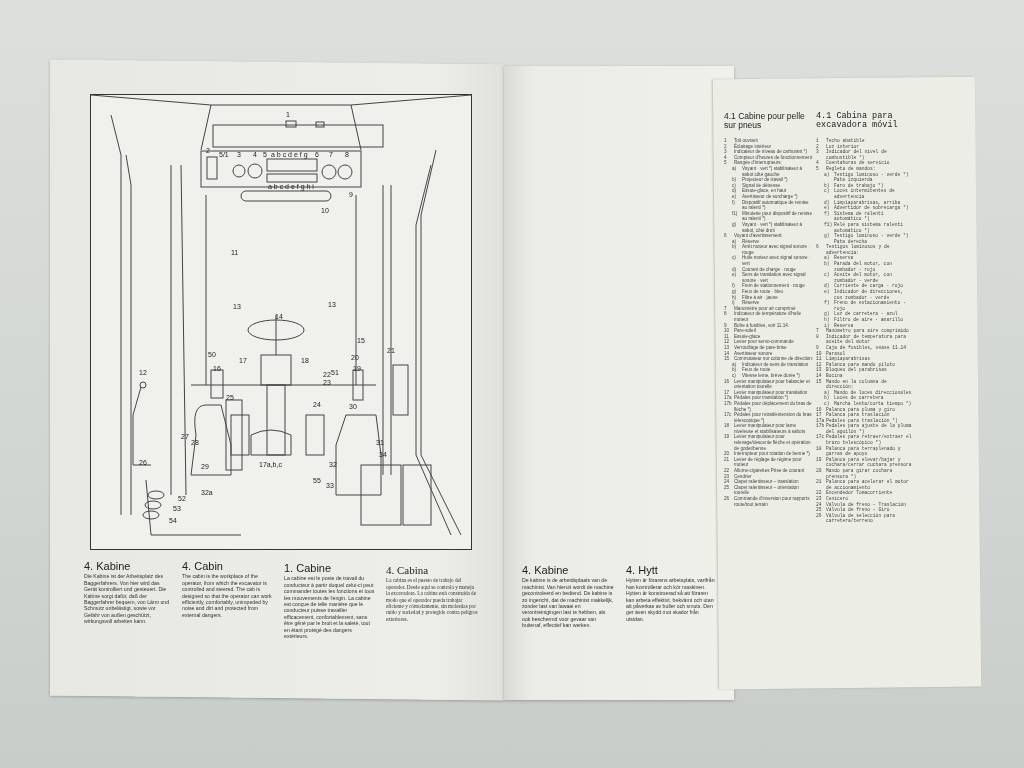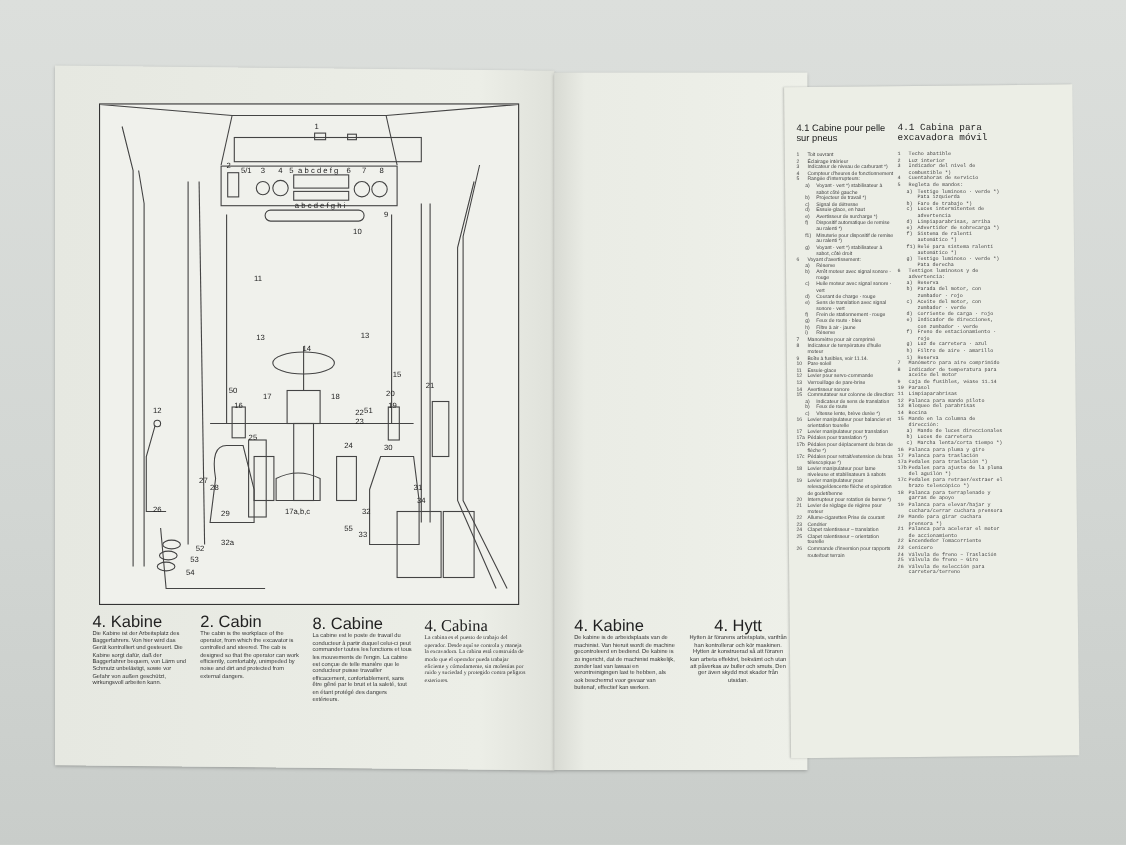--- a/index.html
+++ b/index.html
@@ -4,21 +4,21 @@
 <style>
   html,body{margin:0;padding:0;}
   body{width:1024px;height:768px;overflow:hidden;background:#d9dcd8;font-family:"Liberation Sans",sans-serif;position:relative;}
   .bg{position:absolute;inset:0;background:linear-gradient(180deg,#dcdfdc 0%,#d2d6d3 60%,#c9cdca 100%);}
   .page{position:absolute;background:#ebede6;box-shadow:0 1px 3px rgba(0,0,0,.25);}
   .page-left{left:50px;top:62px;width:454px;height:636px;background:linear-gradient(90deg,#e6e8e1 0%,#eceee7 85%,#dfe1da 100%);transform:skewY(0.6deg);}
   .page-right{left:504px;top:66px;width:230px;height:634px;background:linear-gradient(90deg,#d8dad3 0%,#eaece5 12%,#eef0e9 100%);}
   .page-fold{left:716px;top:78px;width:262px;height:610px;background:#eceee6;transform:rotate(-0.6deg);box-shadow:-1px 0 2px rgba(0,0,0,.2);}
   .drawing{position:absolute;left:90px;top:94px;width:380px;height:454px;border:1.5px solid #333;background:#f0f1ec;overflow:hidden;}
   .col{position:absolute;font-size:5.2px;line-height:6.4px;color:#333;}
-  .col h3{margin:0 0 4px 0;font-weight:normal;font-size:15px;color:#222;}
+  .col h3{margin:0 0 4px 0;font-weight:normal;font-size:11px;color:#222;}
   .col p{margin:0;}
   .list-title{font-size:8.5px;line-height:9px;color:#222;margin-bottom:8px;}
   .li{font-size:4.6px;line-height:5.6px;color:#444;display:flex;}
   .li .n{width:10px;flex:none;}
   .li.sub{padding-left:8px;}
 </style>
 </head>
 <body>
 
 <div class="bg"></div>
@@ -137,38 +137,38 @@
         <text x="168" y="372">17a,b,c</text>
     </g>
   </svg>
 </div>
 
 <div class="col" style="left:84px;top:563px;width:88px;">
   <h3>4.  Kabine</h3>
   <p>Die Kabine ist der Arbeitsplatz des Baggerfahrers. Von hier wird das Gerät kontrolliert und gesteuert. Die Kabine sorgt dafür, daß der Baggerfahrer bequem, von Lärm und Schmutz unbelästigt, sowie vor Gefahr von außen geschützt, wirkungsvoll arbeiten kann.</p>
 </div>
 <div class="col" style="left:182px;top:563px;width:90px;">
-  <h3>2.  Cabin</h3>
+  <h3>4.  Cabin</h3>
   <p>The cabin is the workplace of the operator, from which the excavator is controlled and steered. The cab is designed so that the operator can work efficiently, comfortably, unimpeded by noise and dirt and protected from external dangers.</p>
 </div>
 <div class="col" style="left:284px;top:565px;width:92px;">
-  <h3>8.  Cabine</h3>
+  <h3>1.  Cabine</h3>
   <p>La cabine est le poste de travail du conducteur à partir duquel celui-ci peut commander toutes les fonctions et tous les mouvements de l'engin. La cabine est conçue de telle manière que le conducteur puisse travailler efficacement, confortablement, sans être gêné par le bruit et la saleté, tout en étant protégé des dangers extérieurs.</p>
 </div>
 <div class="col" style="left:386px;top:567px;width:92px;font-family:Liberation Serif, serif;">
   <h3>4.  Cabina</h3>
   <p>La cabina es el puesto de trabajo del operador. Desde aquí se controla y maneja la excavadora. La cabina está construida de modo que el operador pueda trabajar eficiente y cómodamente, sin molestias por ruido y suciedad y protegido contra peligros exteriores.</p>
 </div>
 
 <div class="page page-right"></div>
 <div class="col" style="left:522px;top:567px;width:92px;">
   <h3>4.  Kabine</h3>
   <p>De kabine is de arbeidsplaats van de machinist. Van hieruit wordt de machine gecontroleerd en bediend. De kabine is zo ingericht, dat de machinist makkelijk, zonder last van lawaai en verontreinigingen last te hebben, als ook beschermd voor gevaar van buitenaf, effectief kan werken.</p>
 </div>
-<div class="col" style="left:626px;top:567px;width:90px;text-align:center;">
+<div class="col" style="left:626px;top:567px;width:90px;">
   <h3>4.  Hytt</h3>
   <p>Hytten är förarens arbetsplats, varifrån han kontrollerar och kör maskinen. Hytten är konstruerad så att föraren kan arbeta effektivt, bekvämt och utan att påverkas av buller och smuts. Den ger även skydd mot skador från utsidan.</p>
 </div>
 
 <div class="page page-fold"></div>
 
 <div class="col" style="left:724px;top:112px;width:90px;">
   <div class="list-title">4.1  Cabine pour pelle sur pneus</div>
   <div id="fr-list">
       <div class="li">

